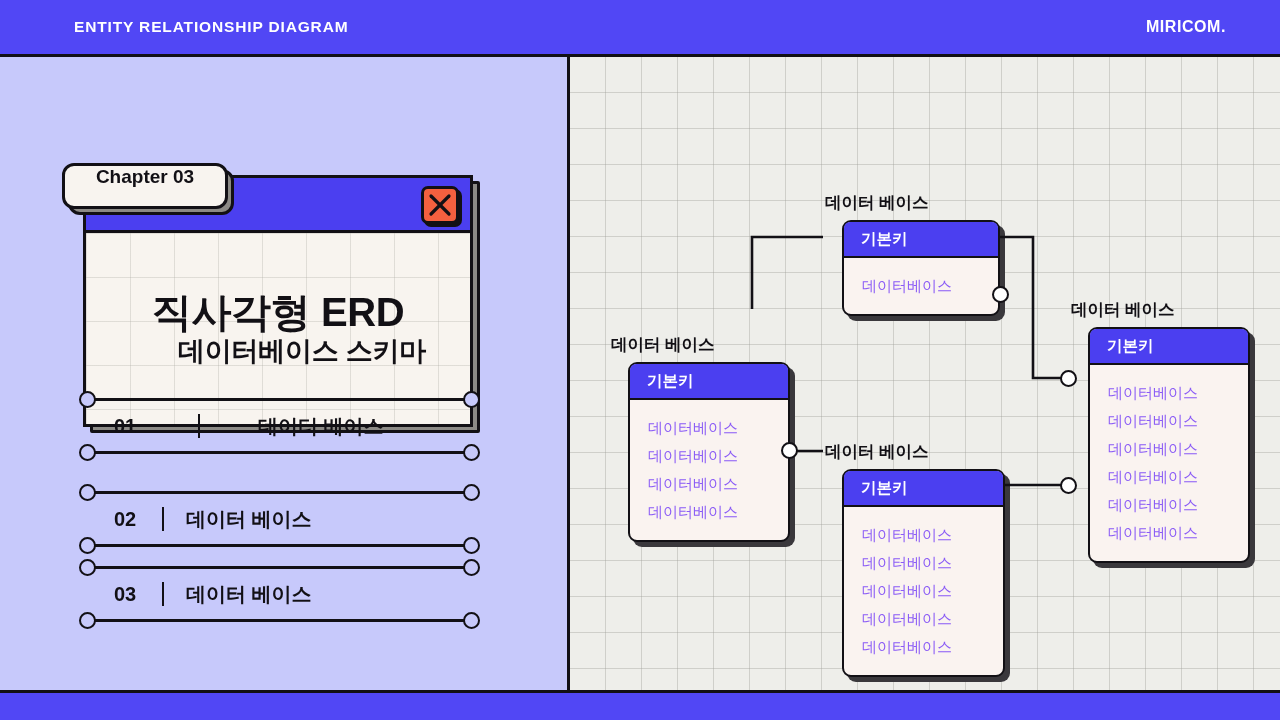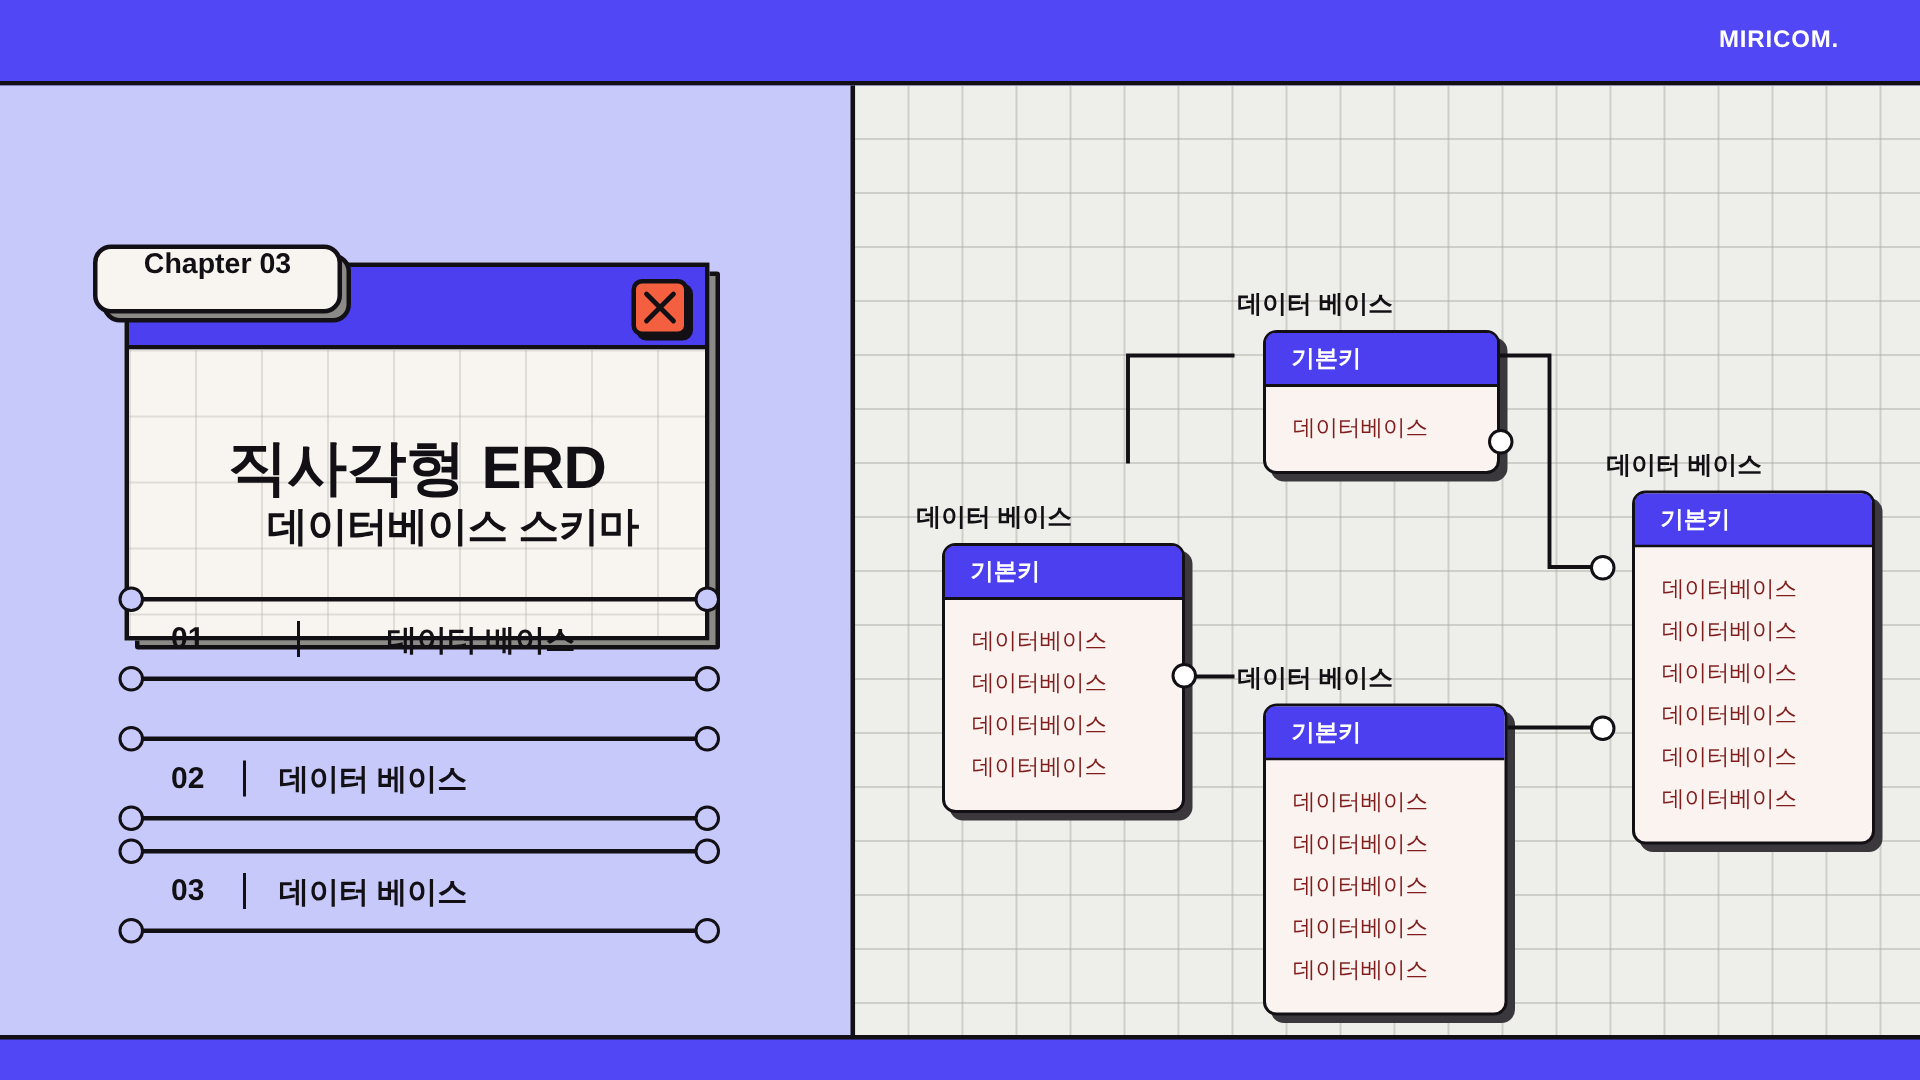--- a/index.html
+++ b/index.html
@@ -139,35 +139,36 @@
     height:34px;background:#4b3ff0;
     border-bottom:2.6px solid #121015;
     border-radius:6px 6px 0 0;
     display:flex;align-items:center;
   }
   .tbl-head span{
     color:#ffffff;font-size:15.5px;font-weight:bold;margin-left:17px;white-space:nowrap;
   }
   .tbl-body{padding:14px 0 14px 0;}
   .tbl-row{
-    font-size:15px;color:#7f1d1d;margin-left:18px;line-height:28px;white-space:nowrap;
+    font-size:15px;color:#8b5cf6;margin-left:18px;line-height:28px;white-space:nowrap;
   }
   
   .dot{
     position:absolute;width:17px;height:17px;border-radius:50%;
     background:#ffffff;border:2.6px solid #121015;box-sizing:border-box;z-index:6;
   }
   #links{position:absolute;left:0;top:0;width:710px;height:633px;z-index:3;}
 </style>
 </head>
 <body>
 
 <div id="stage">
 
   <div class="header">
+    <div class="header-title">ENTITY RELATIONSHIP DIAGRAM</div>
     <div class="header-brand">MIRICOM.</div>
   </div>
 
   <div class="left-panel">
 
     <div class="win-shadow"></div>
 
     <div class="win">
       <div class="win-bar">
         <div class="win-close">

